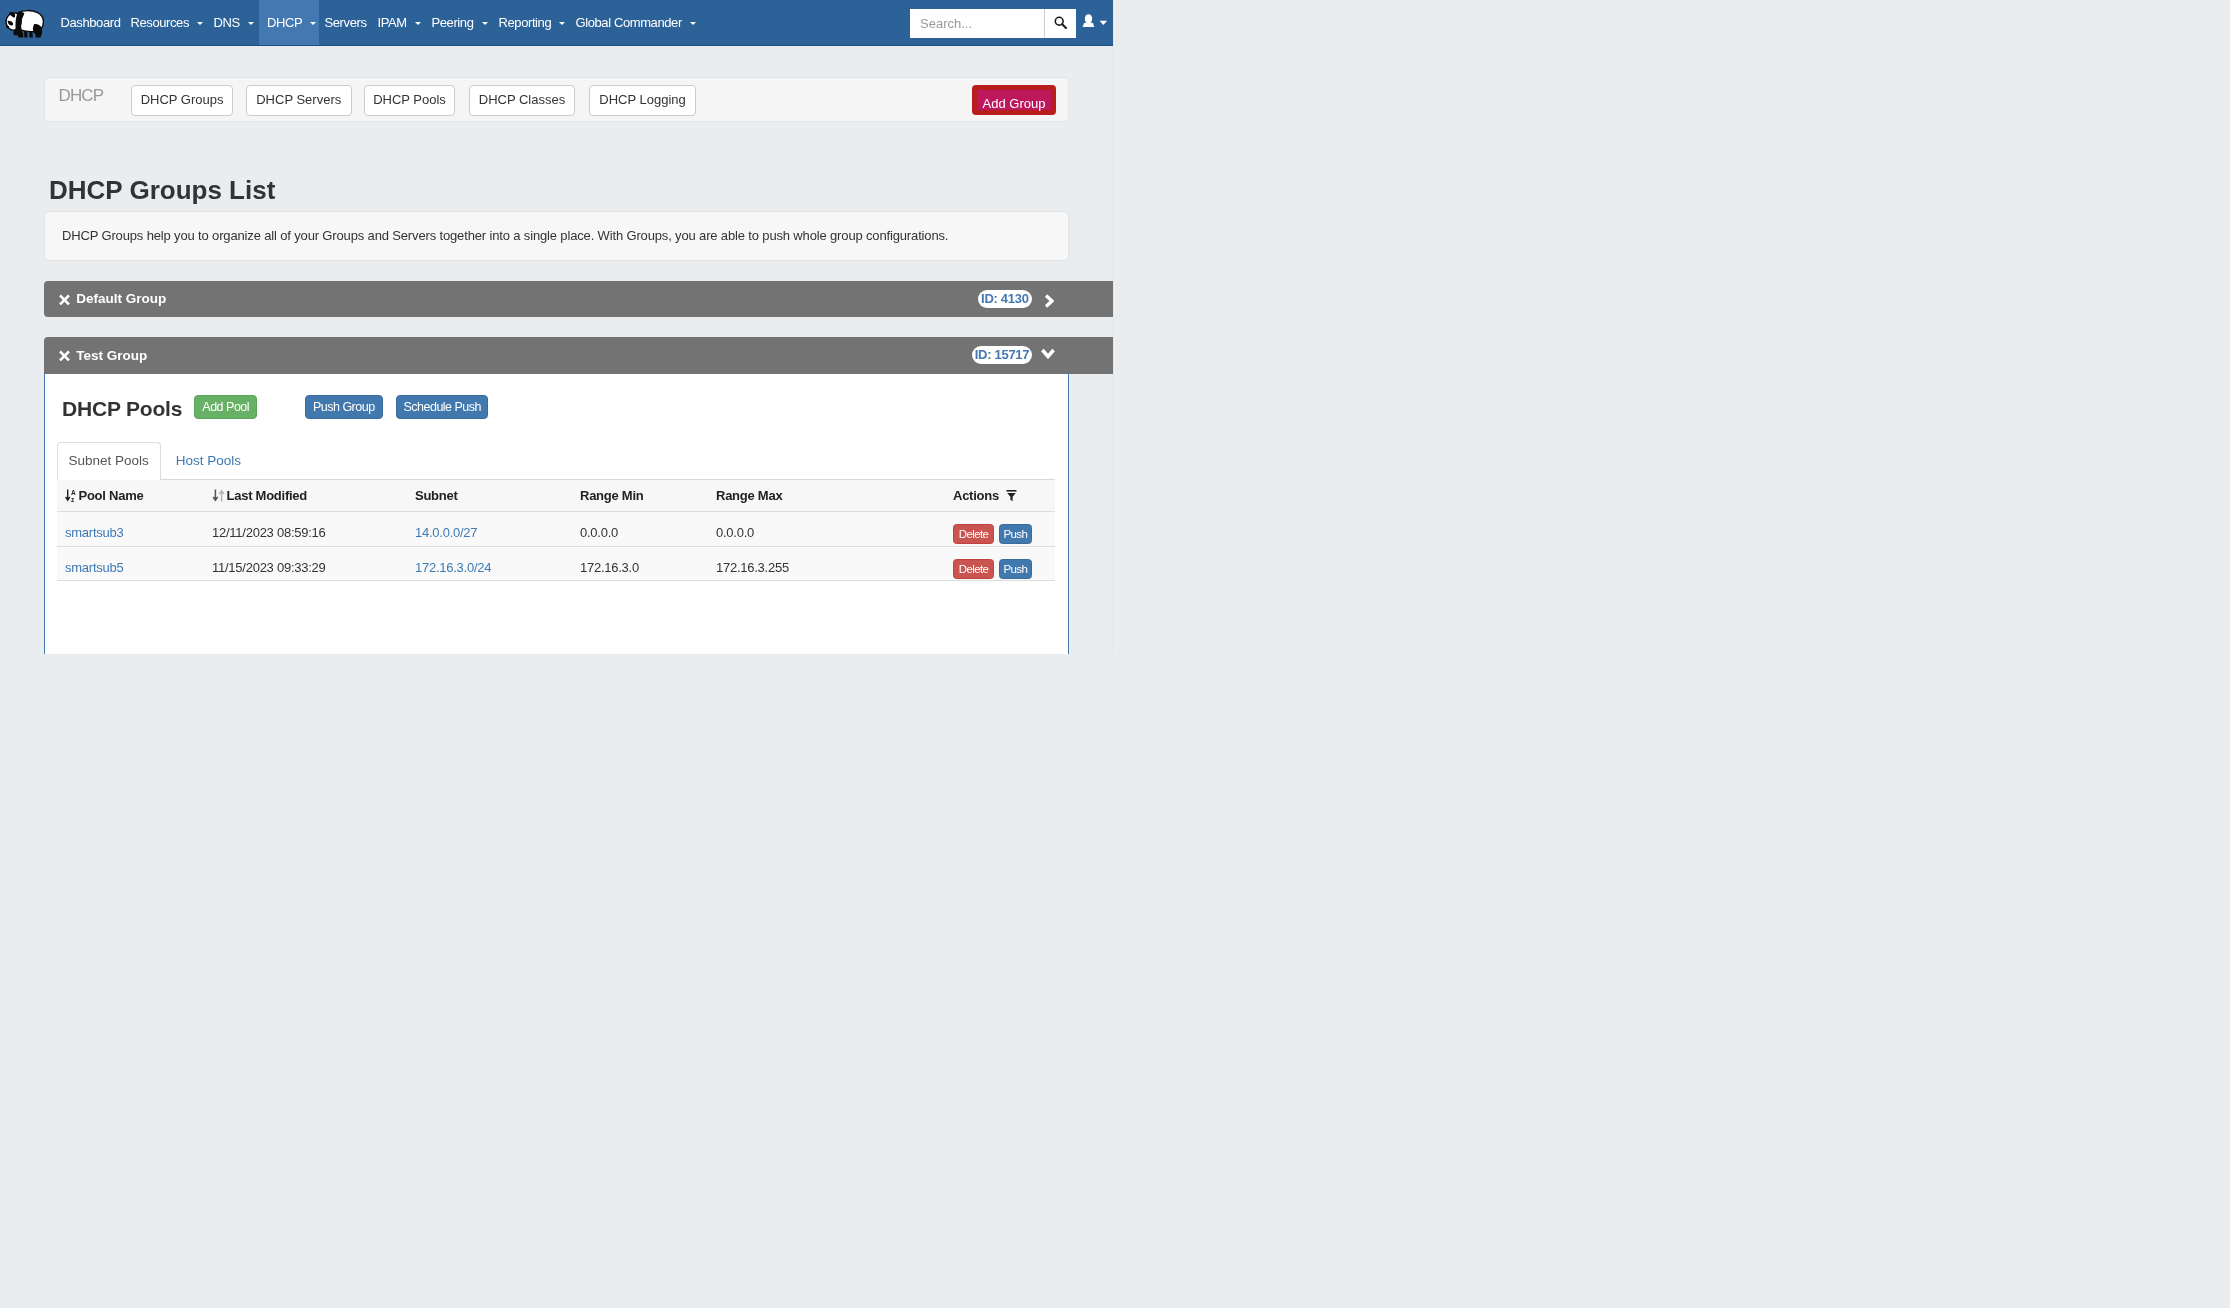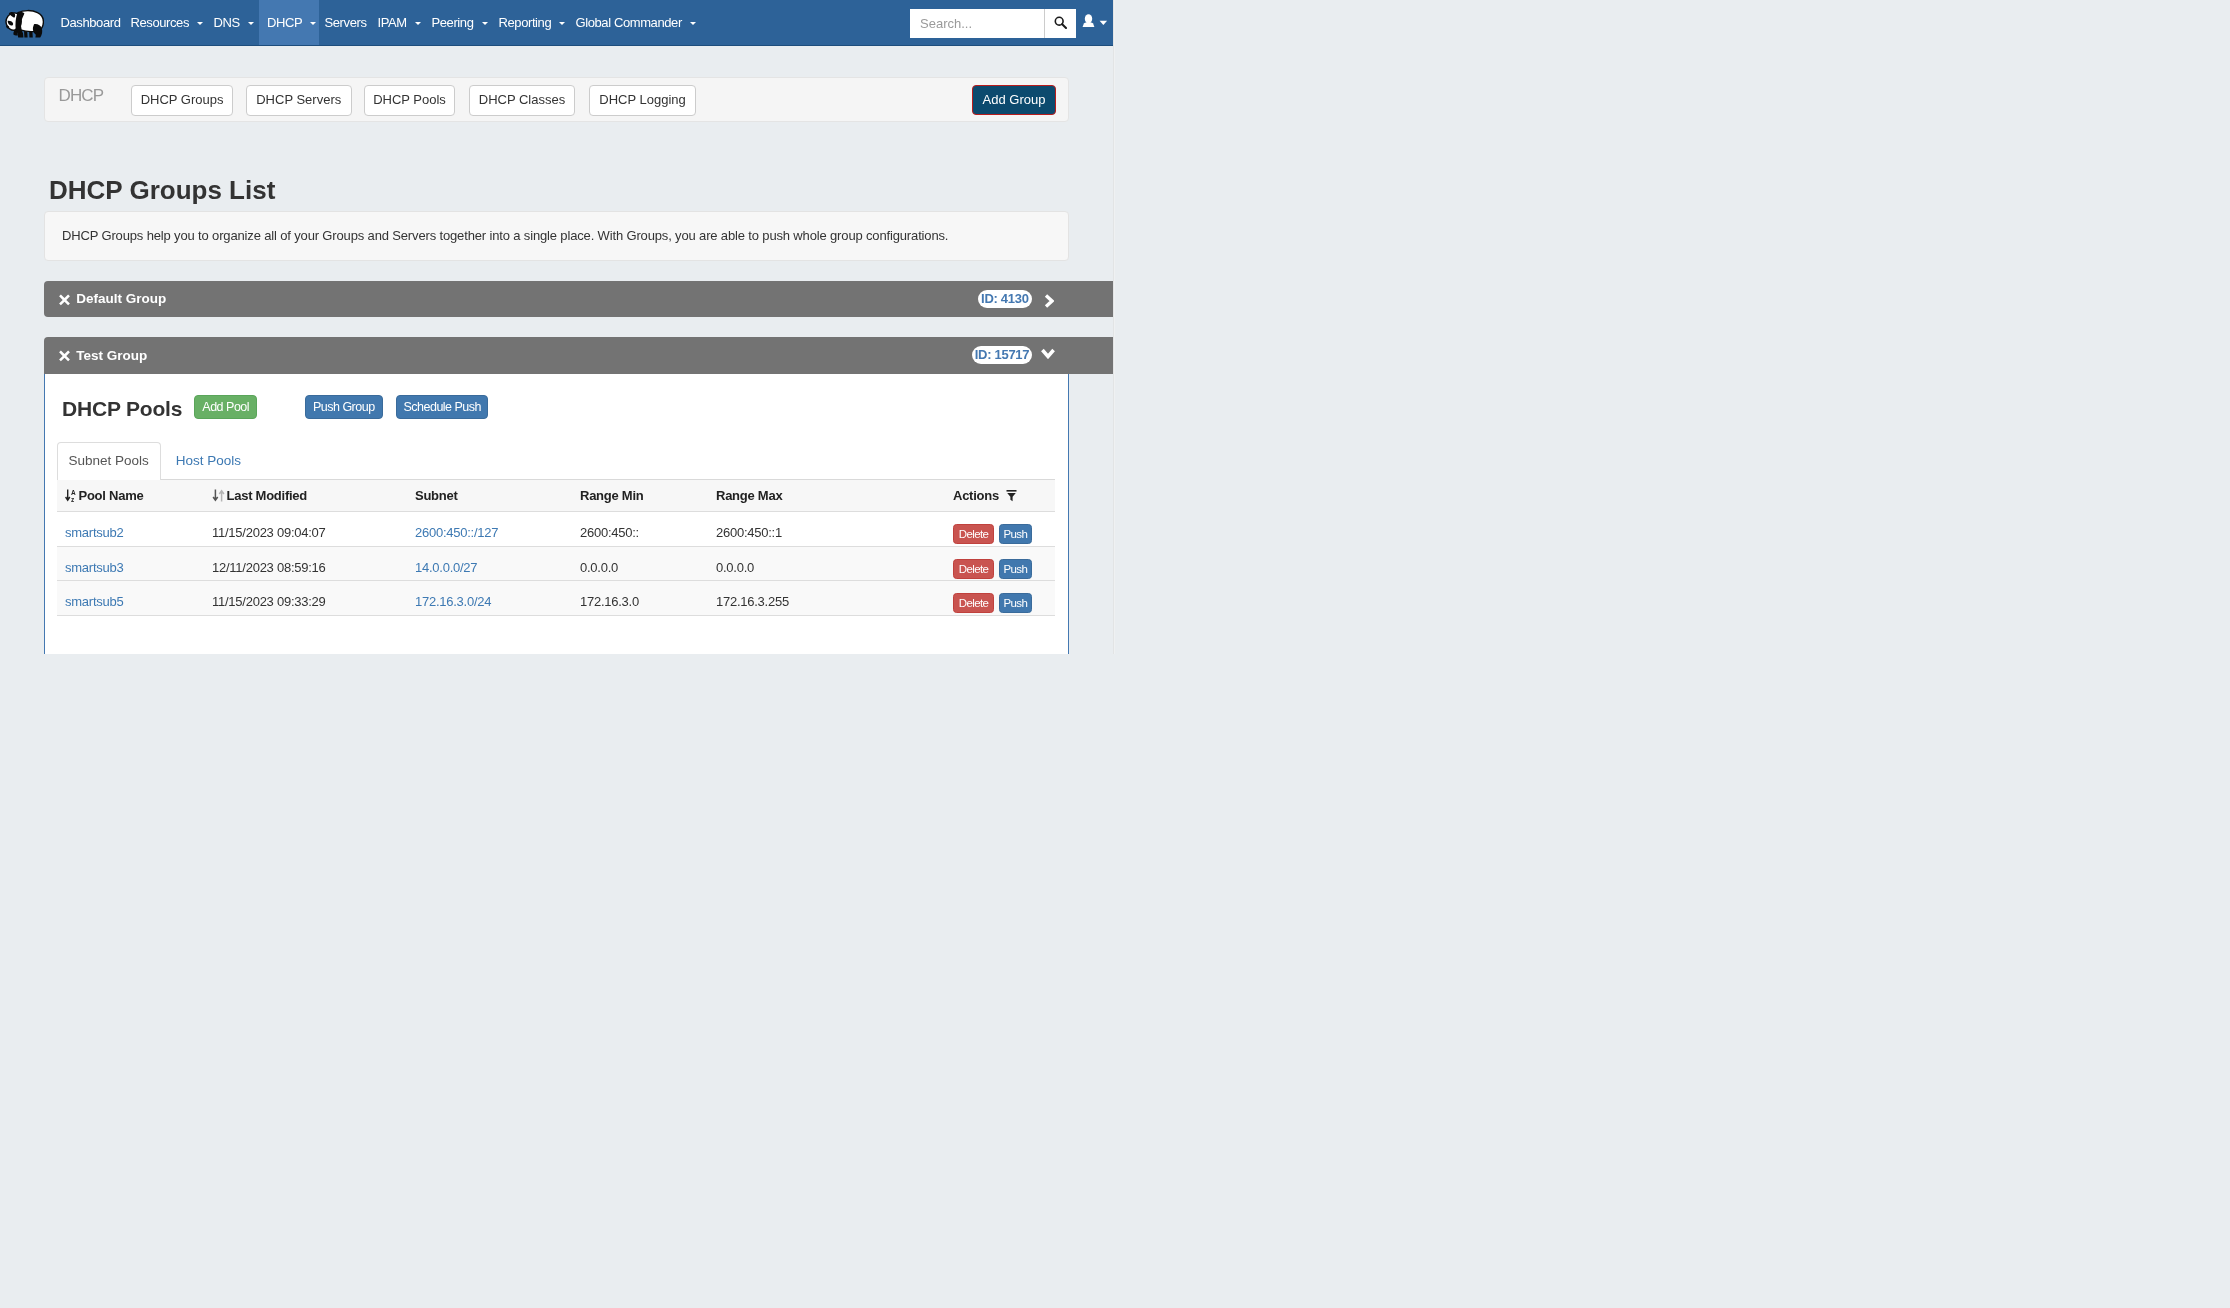--- a/index.html
+++ b/index.html
@@ -12,21 +12,21 @@
 .active-bg { position:absolute; left:259px; top:0; width:60px; height:44.5px; background:#4478b1; }
 .caret { display:inline-block; width:0; height:0; margin-left:5px; vertical-align:2px; border-left:3.6px solid transparent; border-right:3.6px solid transparent; border-top:3.6px solid #fff; }
 .searchwrap { position:absolute; left:910px; top:9px; width:166px; height:29px; display:flex; }
 .searchwrap .inp { width:134px; height:29px; background:#fff; padding:0 10px; font-size:13px; color:#9a9a9a; line-height:29px; }
 .searchbtn { width:32px; height:29px; background:#fff; border-left:1px solid #ccc; display:flex; align-items:center; justify-content:center; }
 
 
 .toolbar { position:absolute; left:44px; top:77px; width:1025px; height:45px; background:#f5f5f5; border:1px solid #e4e4e4; border-radius:4px; }
 .brand { position:absolute; left:13.5px; top:8px; font-size:17px; letter-spacing:-0.9px; color:#999; }
 .tbtn { position:absolute; top:7px; height:31px; line-height:27px; background:#fff; border:1px solid #ccc; border-radius:4px; font-size:13px; color:#333; text-align:center; }
-.addgroup { position:absolute; left:927px; top:7px; width:84px; height:30px; line-height:28px; background:#0c4a6e; border:1px solid #b91c1c; border-radius:4px; font-size:13px; color:#fff; text-align:center; }
+.addgroup { position:absolute; left:927px; top:7px; width:84px; height:30px; line-height:28px; background:#be185d; border:5px solid #b91c1c; border-radius:4px; font-size:13px; color:#fff; text-align:center; }
 
 
 .pagetitle { position:absolute; left:49px; top:174.8px; font-size:26px; font-weight:bold; color:#333; }
 .well { position:absolute; left:44px; top:211px; width:1025px; height:50px; background:#f7f7f7; border:1px solid #e3e3e3; border-radius:4px; padding:16px 0 0 17px; font-size:13px; letter-spacing:-0.15px; color:#333; }
 
 
 .groupbar { position:absolute; left:44px; width:1229px; height:36.5px; background:#737373; border-radius:4px; color:#fff; }
 .gb2 { border-radius:4px 4px 0 0; }
 .gx { position:absolute; left:13.6px; top:12.2px; }
 .gname { position:absolute; left:32.2px; top:10.8px; font-size:13.5px; font-weight:bold; }
@@ -165,28 +165,20 @@
       <th>Subnet</th>
       <th>Range Min</th>
       <th>Range Max</th>
       <th>Actions&nbsp;&nbsp;<svg width="11" height="12" viewBox="0 0 11 12" style="vertical-align:-1.5px;">
             <path d="M0.5 0.8 L10.5 0.8" stroke="#222" stroke-width="1.6"></path>
             <path d="M1.2 3 L9.8 3 L6.6 6.8 L6.6 11.2 L4.4 9.8 L4.4 6.8 Z" fill="#222"></path>
           </svg></th>
     </tr>
   </thead>
   <tbody>
-    <tr>
-        <td><a>smartsub2</a></td>
-        <td>11/15/2023 09:04:07</td>
-        <td><a>2600:450::/127</a></td>
-        <td>2600:450::</td>
-        <td>2600:450::1</td>
-        <td><span class="btn-sm btn-del">Delete</span><span class="btn-sm btn-push">Push</span></td>
-      </tr>
     <tr class="odd">
         <td><a>smartsub3</a></td>
         <td>12/11/2023 08:59:16</td>
         <td><a>14.0.0.0/27</a></td>
         <td>0.0.0.0</td>
         <td>0.0.0.0</td>
         <td><span class="btn-sm btn-del">Delete</span><span class="btn-sm btn-push">Push</span></td>
       </tr>
     <tr class="odd">
         <td><a>smartsub5</a></td>

